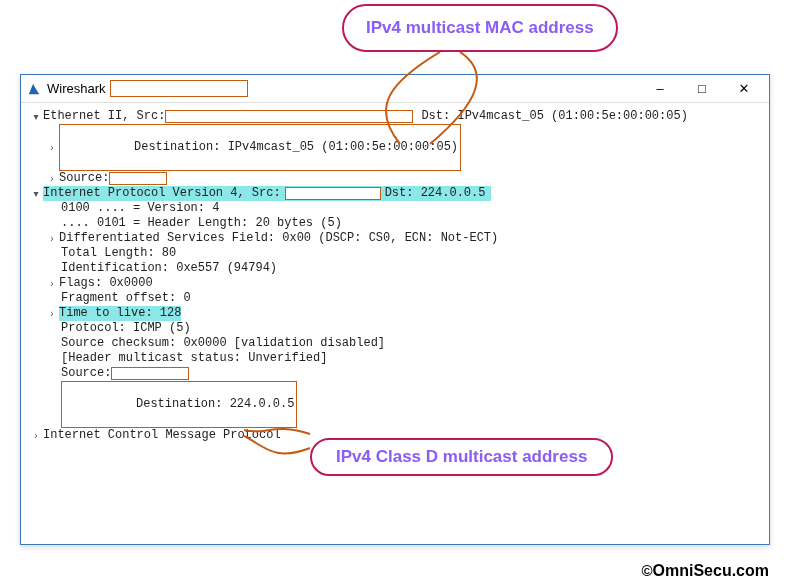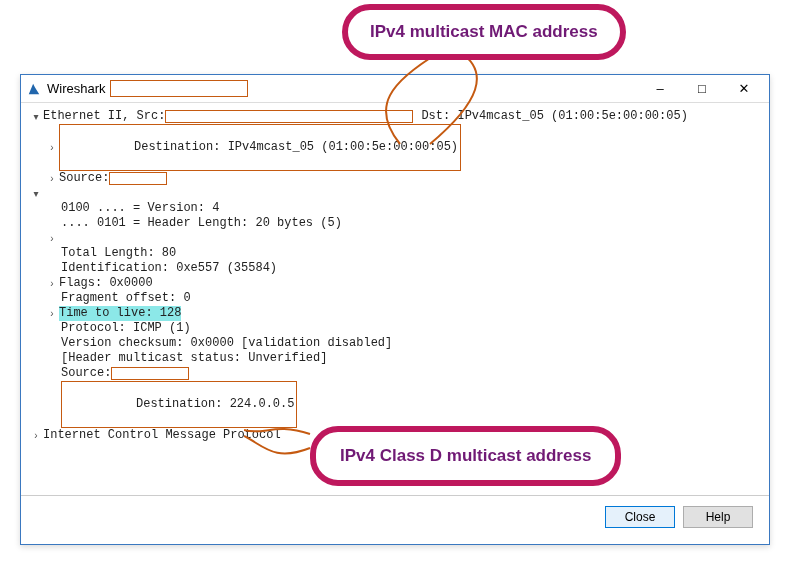--- a/index.html
+++ b/index.html
@@ -42,26 +42,26 @@
   }
   
   .callout-top {
     position: absolute;
     left: 342px;
     top: 4px;
     z-index: 20;
   }
   .callout-box {
     background: #fff;
-    border: 6px solid #be185d;
+    border: 2px solid #be185d;
     border-radius: 28px;
     padding: 12px 22px;
     font-size: 17px;
     font-weight: bold;
-    color: #701a75;
+    color: #8b5cf6;
     font-family: "Arial", sans-serif;
   }
   .callout-connector-top {
     position: absolute;
     left: 380px;
     top: 52px;
     z-index: 19;
     pointer-events: none;
   }
   
@@ -201,21 +201,21 @@
   <svg class="callout-connector-top" width="120" height="100">
     <path d="M 60 0 C 10 30, -10 55, 20 92" stroke="#c55a11" stroke-width="2" fill="none"></path>
     <path d="M 80 0 C 110 20, 100 50, 50 92" stroke="#c55a11" stroke-width="2" fill="none"></path>
   </svg>
 
   <svg class="callout-connector-mid" width="80" height="40">
     <path d="M 66 12 C 30 0, 20 14, 0 8" stroke="#c55a11" stroke-width="2" fill="none"></path>
     <path d="M 66 26 C 30 40, 20 24, 0 14" stroke="#c55a11" stroke-width="2" fill="none"></path>
   </svg>
   <div class="callout-mid">
-    <div class="callout-box" style="padding:14px 24px;">IPv4 Class D multicast address</div>
+    <div class="callout-box" style="padding:7px 24px;margin-top:12px;">IPv4 Class D multicast address</div>
   </div>
 
   <div class="window">
 
     <div class="titlebar">
       <svg class="fin" viewBox="0 0 16 16">
         <path d="M 2 14 L 7 2 L 9 6 L 14 14 Z" fill="#2166ac"></path>
       </svg>
       <span class="title-text">Wireshark</span>
       <span class="title-blank"></span>
@@ -251,76 +251,77 @@
 
       <div class="row indent1">
         <span class="tree-ctl">›</span>
         <span>Source:</span>
         <span class="src-blank" style="width:58px;"></span>
       </div>
 
 
       <div class="row indent0 hl-cyan-row">
         <span class="tree-ctl">▾</span>
+        <span class="hl-cyan" style="display:inline-flex; align-items:center; padding-right:6px;">
+          <span>Internet Protocol Version 4, Src:</span>
+          <span class="src-blank" style="width:96px; background:#fff; margin:0 4px;"></span>
+          <span>Dst: 224.0.0.5</span>
+        </span>
       </div>
 
       <div class="row indent2">
         <span>0100 .... = Version: 4</span>
       </div>
       <div class="row indent2">
         <span>.... 0101 = Header Length: 20 bytes (5)</span>
       </div>
       <div class="row indent1">
         <span class="tree-ctl">›</span>
+        <span>Differentiated Services Field: 0x00 (DSCP: CS0, ECN: Not-ECT)</span>
       </div>
       <div class="row indent2">
         <span>Total Length: 80</span>
       </div>
       <div class="row indent2">
-        <span>Identification: 0xe557 (35584)</span>
+        <span>Identification: 0xe557 (94794)</span>
       </div>
       <div class="row indent1">
         <span class="tree-ctl">›</span>
         <span>Flags: 0x0000</span>
       </div>
       <div class="row indent2">
         <span>Fragment offset: 0</span>
       </div>
       <div class="row indent1">
         <span class="tree-ctl">›</span>
         <span class="hl-cyan">Time to live: 128</span>
       </div>
       <div class="row indent2">
-        <span>Protocol: ICMP (1)</span>
-      </div>
-      <div class="row indent2">
-        <span>Version checksum: 0x0000 [validation disabled]</span>
+        <span>Protocol: ICMP (5)</span>
+      </div>
+      <div class="row indent2">
+        <span>Source checksum: 0x0000 [validation disabled]</span>
       </div>
       <div class="row indent2">
         <span>[Header multicast status: Unverified]</span>
       </div>
       <div class="row indent2">
         <span>Source:</span>
         <span class="src-blank" style="width:78px;"></span>
       </div>
       <div class="row indent2">
         <span class="orange-box">
           <span>Destination: 224.0.0.5</span>
         </span>
       </div>
 
       <div class="row indent0">
         <span class="tree-ctl">›</span>
         <span>Internet Control Message Protocol</span>
       </div>
     </div>
 
-    <div class="footer">
-      <div class="btn primary">
-        <span>Close</span>
-      </div>
-      <div class="btn">
-        <span>Help</span>
-      </div>
-    </div>
-  </div>
-
+  </div>
+
+  <div class="copyright">
+    <span class="c">©</span>OmniSecu.com
+  </div>
 </div>
 
 </body></html>

